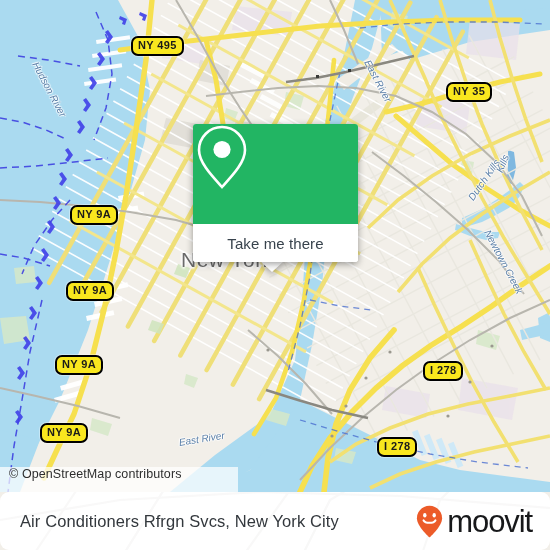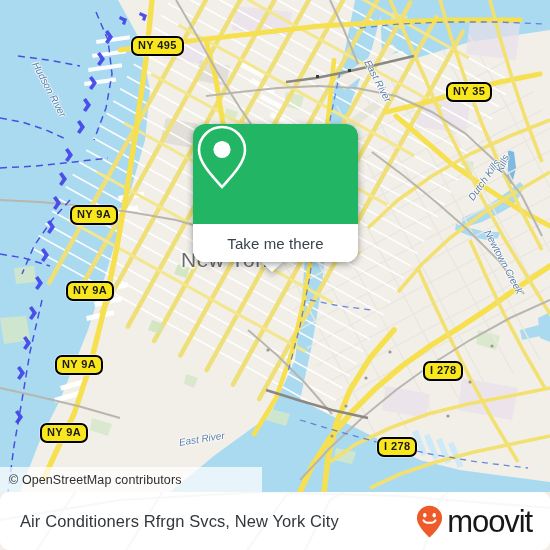--- a/index.html
+++ b/index.html
@@ -51,21 +51,21 @@
     text-shadow:
       1.5px 0 2px rgba(255,255,255,.95),-1.5px 0 2px rgba(255,255,255,.95),
       0 1.5px 2px rgba(255,255,255,.95),0 -1.5px 2px rgba(255,255,255,.95);
     pointer-events:none;
   }
 
   
   .popup{
     position:absolute;left:193px;top:124px;width:165px;height:138px;
     background:#fff;
-    border-radius:12px;
+    border-radius:3px;
     box-shadow:0 2px 7px rgba(0,0,0,.38);
     overflow:hidden;
     z-index:40;
   }
   .popup-head{
     height:100px;width:100%;
     background:#22b563;
     display:flex;align-items:center;justify-content:center;
   }
   .popup-foot{
@@ -80,23 +80,23 @@
     position:absolute;left:259px;top:260px;width:0;height:0;
     border-left:13px solid transparent;
     border-right:13px solid transparent;
     border-top:12px solid #fff;
     filter:drop-shadow(0 3px 3px rgba(0,0,0,.28));
     z-index:39;
   }
 
   
   .attrib{
-    position:absolute;left:0;top:467px;width:262px;height:25px;
+    position:absolute;left:0;top:467px;width:238px;height:25px;
     background:rgba(255,255,255,.72);
-    display:flex;align-items:center;
+    display:flex;
     z-index:30;
   }
   .attrib span{
     color:#2e2e2e;font-size:12.5px;padding-left:9px;letter-spacing:.1px;
   }
 
   
   .footer{
     position:absolute;left:0;top:492px;width:550px;height:58px;
     background:#ffffff;

